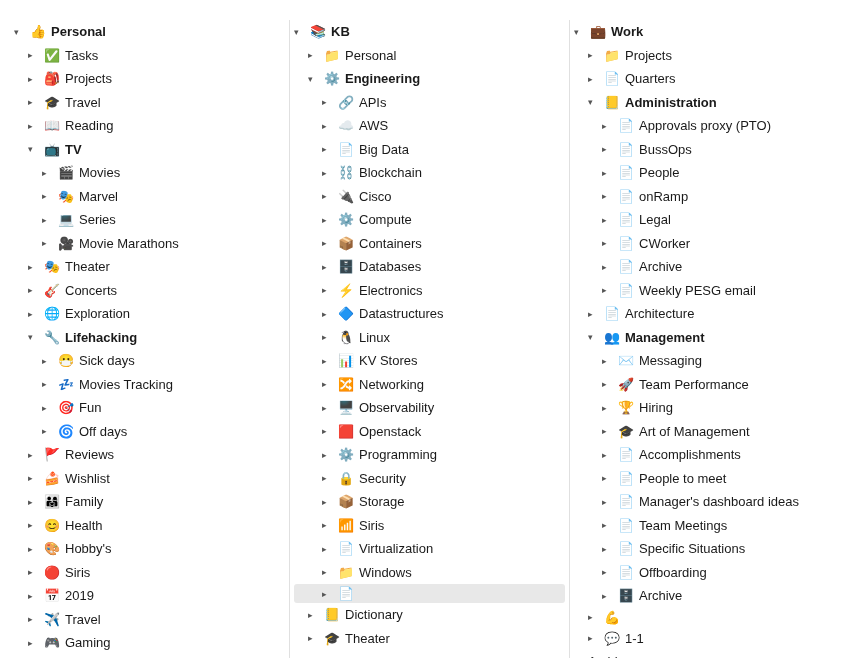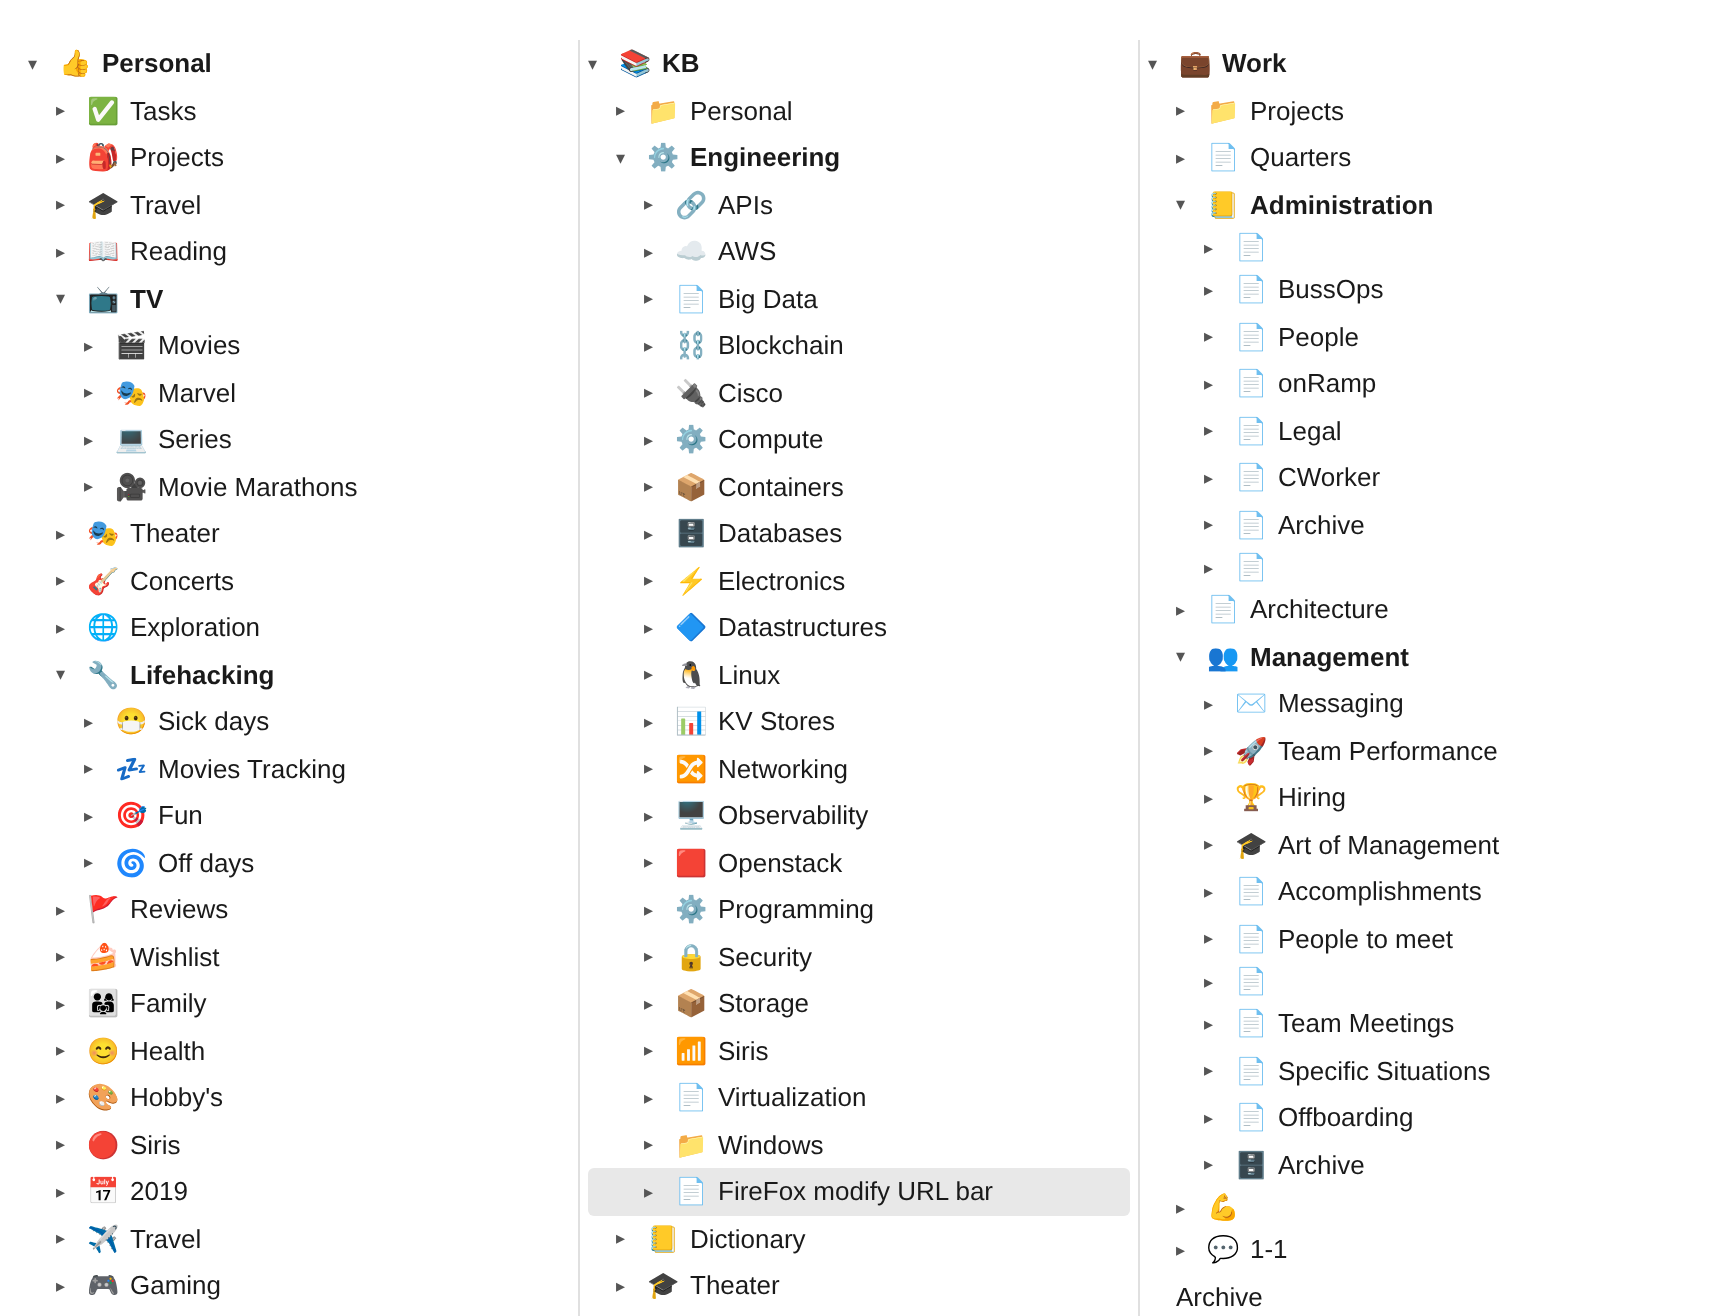--- a/index.html
+++ b/index.html
@@ -325,21 +325,20 @@
         <span class="label">Virtualization</span>
       </div>
       <div class="tree-item indent2">
         <span class="arrow arrow-right"></span>
         <span class="icon">📁</span>
         <span class="label">Windows</span>
       </div>
       <div class="tree-item indent2 highlighted">
         <span class="arrow arrow-right"></span>
         <span class="icon">📄</span>
-        <span class="label">FireFox modify URL bar</span>
       </div>
       <div class="tree-item indent1">
         <span class="arrow arrow-right"></span>
         <span class="icon">📒</span>
         <span class="label">Dictionary</span>
       </div>
       <div class="tree-item indent1">
         <span class="arrow arrow-right"></span>
         <span class="icon">🎓</span>
         <span class="label">Theater</span>
@@ -362,20 +361,21 @@
         <span class="label">Quarters</span>
       </div>
       <div class="tree-item indent1 bold-label">
         <span class="arrow arrow-down"></span>
         <span class="icon">📒</span>
         <span class="label">Administration</span>
       </div>
       <div class="tree-item indent2">
         <span class="arrow arrow-right"></span>
         <span class="icon">📄</span>
+        <span class="label">Approvals proxy (PTO)</span>
       </div>
       <div class="tree-item indent2">
         <span class="arrow arrow-right"></span>
         <span class="icon">📄</span>
         <span class="label">BussOps</span>
       </div>
       <div class="tree-item indent2">
         <span class="arrow arrow-right"></span>
         <span class="icon">📄</span>
         <span class="label">People</span>
@@ -396,20 +396,21 @@
         <span class="label">CWorker</span>
       </div>
       <div class="tree-item indent2">
         <span class="arrow arrow-right"></span>
         <span class="icon">📄</span>
         <span class="label">Archive</span>
       </div>
       <div class="tree-item indent2">
         <span class="arrow arrow-right"></span>
         <span class="icon">📄</span>
+        <span class="label">Weekly PESG email</span>
       </div>
       <div class="tree-item indent1">
         <span class="arrow arrow-right"></span>
         <span class="icon">📄</span>
         <span class="label">Architecture</span>
       </div>
       <div class="tree-item indent1 bold-label">
         <span class="arrow arrow-down"></span>
         <span class="icon">👥</span>
         <span class="label">Management</span>
@@ -440,20 +441,21 @@
         <span class="label">Accomplishments</span>
       </div>
       <div class="tree-item indent2">
         <span class="arrow arrow-right"></span>
         <span class="icon">📄</span>
         <span class="label">People to meet</span>
       </div>
       <div class="tree-item indent2">
         <span class="arrow arrow-right"></span>
         <span class="icon">📄</span>
+        <span class="label">Manager's dashboard ideas</span>
       </div>
       <div class="tree-item indent2">
         <span class="arrow arrow-right"></span>
         <span class="icon">📄</span>
         <span class="label">Team Meetings</span>
       </div>
       <div class="tree-item indent2">
         <span class="arrow arrow-right"></span>
         <span class="icon">📄</span>
         <span class="label">Specific Situations</span>

